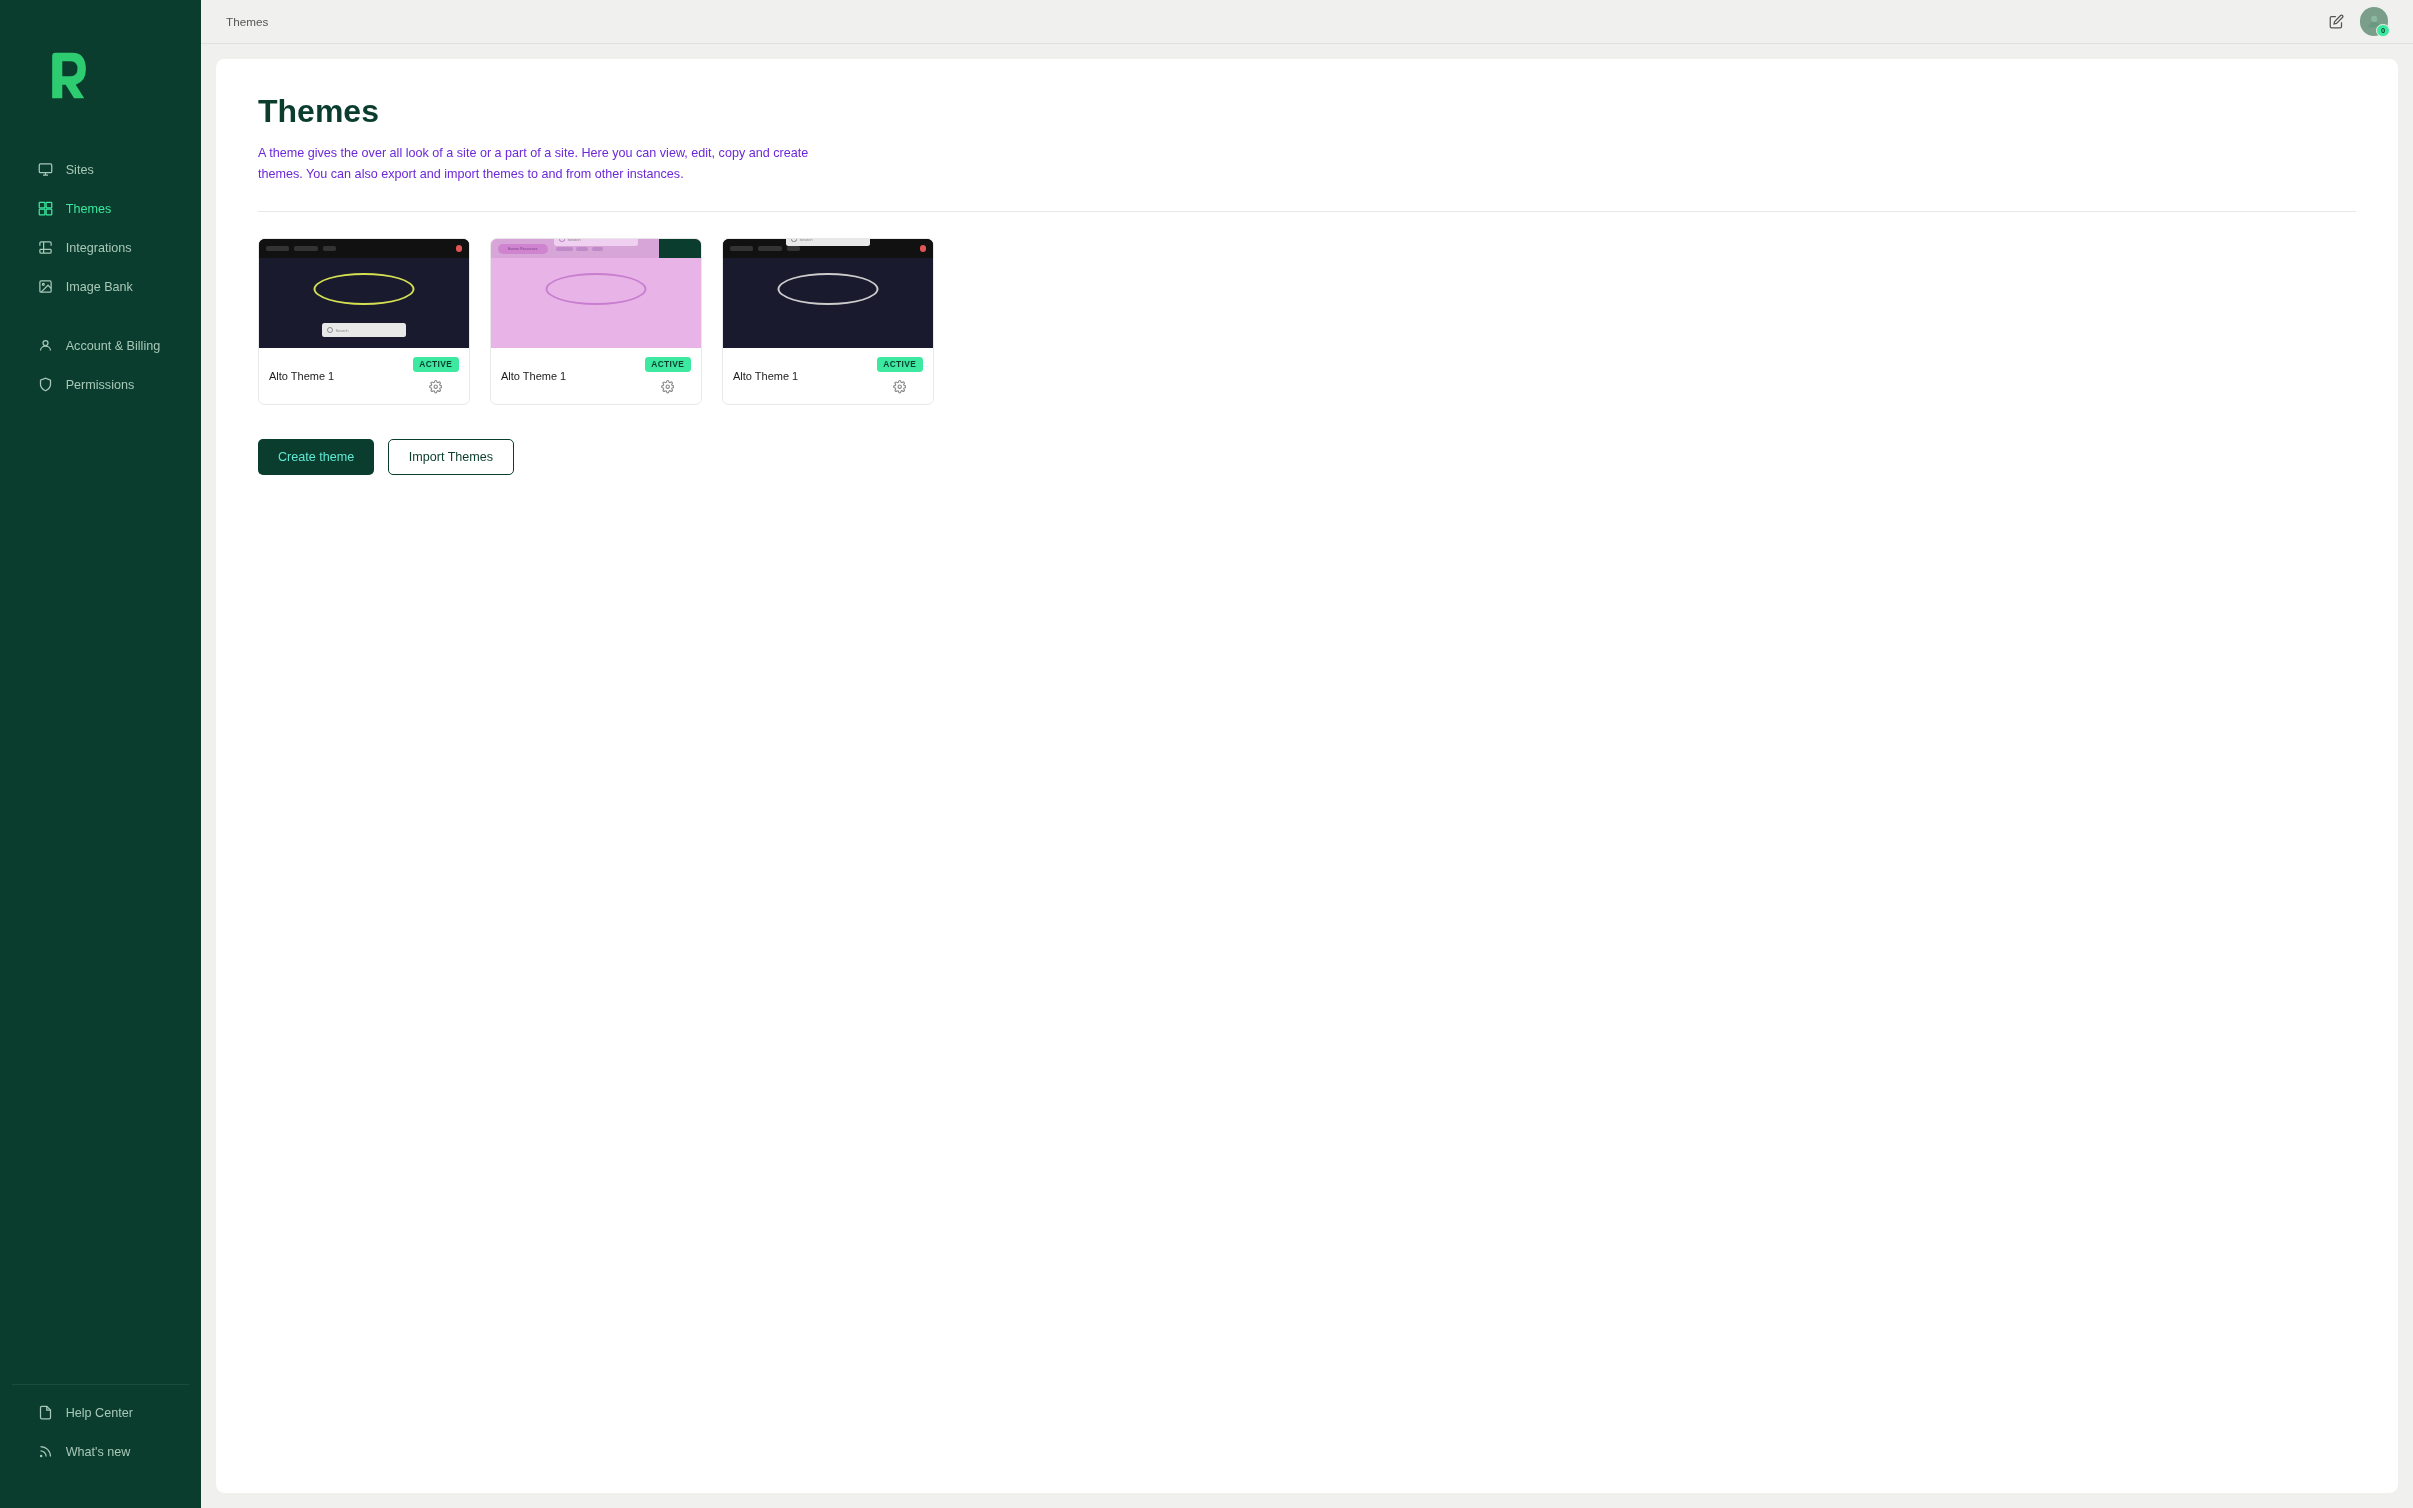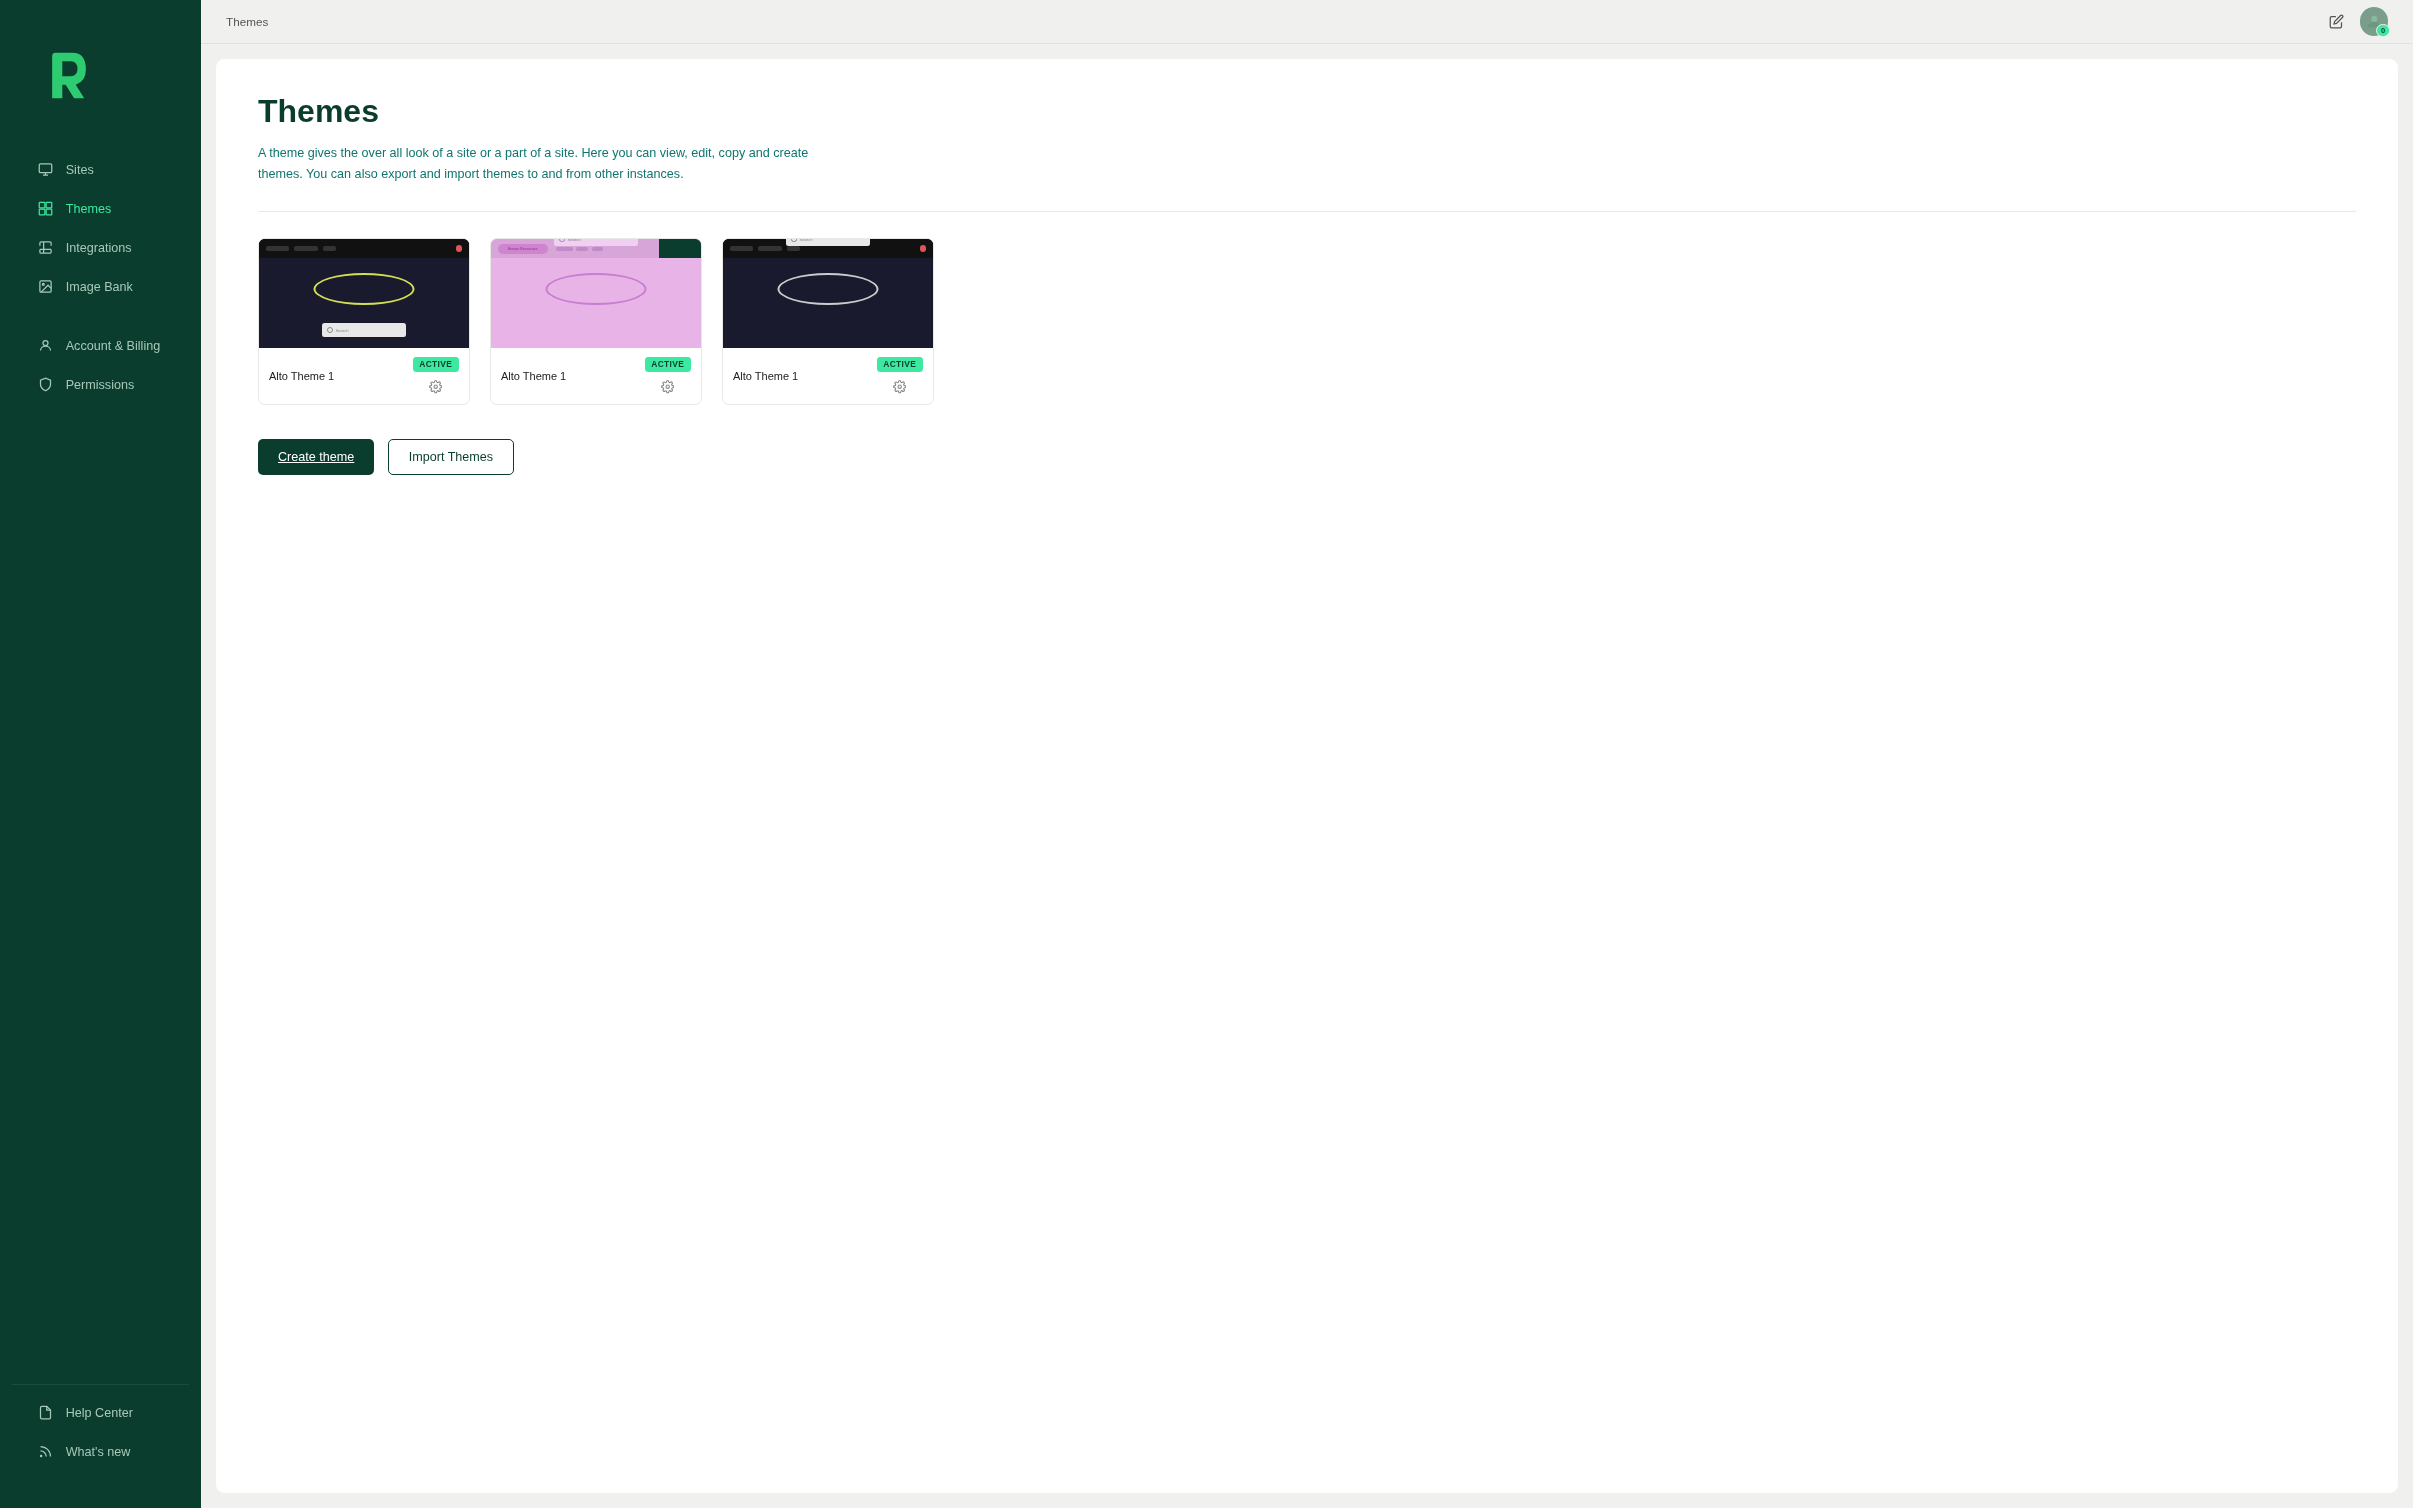--- a/index.html
+++ b/index.html
@@ -130,21 +130,21 @@
     }
 
     .page-title {
       font-size: 32px;
       font-weight: 700;
       color: #0a3d2e;
       margin-bottom: 13.4px;
     }
     .page-description {
       font-size: 12.6px;
-      color: #0f766e;
+      color: #6d28d9;
       line-height: 1.6;
       max-width: 587px;
       margin-bottom: 27px;
     }
     .divider {
       height: 0.8px;
       background: #e8e8e6;
       margin-bottom: 27px;
     }
 
@@ -280,28 +280,27 @@
       padding: 1.7px;
     }
 
     
     .action-buttons {
       display: flex;
       gap: 13.4px;
     }
     .btn-create {
       background: #0a3d2e;
-      color: #ffffff;
+      color: #5eead4;
       border: none;
       border-radius: 5px;
       padding: 10px 20px;
       font-size: 12.6px;
       font-weight: 500;
       cursor: pointer;
-      text-decoration: underline;
     }
     .btn-import {
       background: #fff;
       color: #0a3d2e;
       border: 1.7px solid #0a3d2e;
       border-radius: 5px;
       padding: 10px 20px;
       font-size: 12.6px;
       font-weight: 500;
       cursor: pointer;

